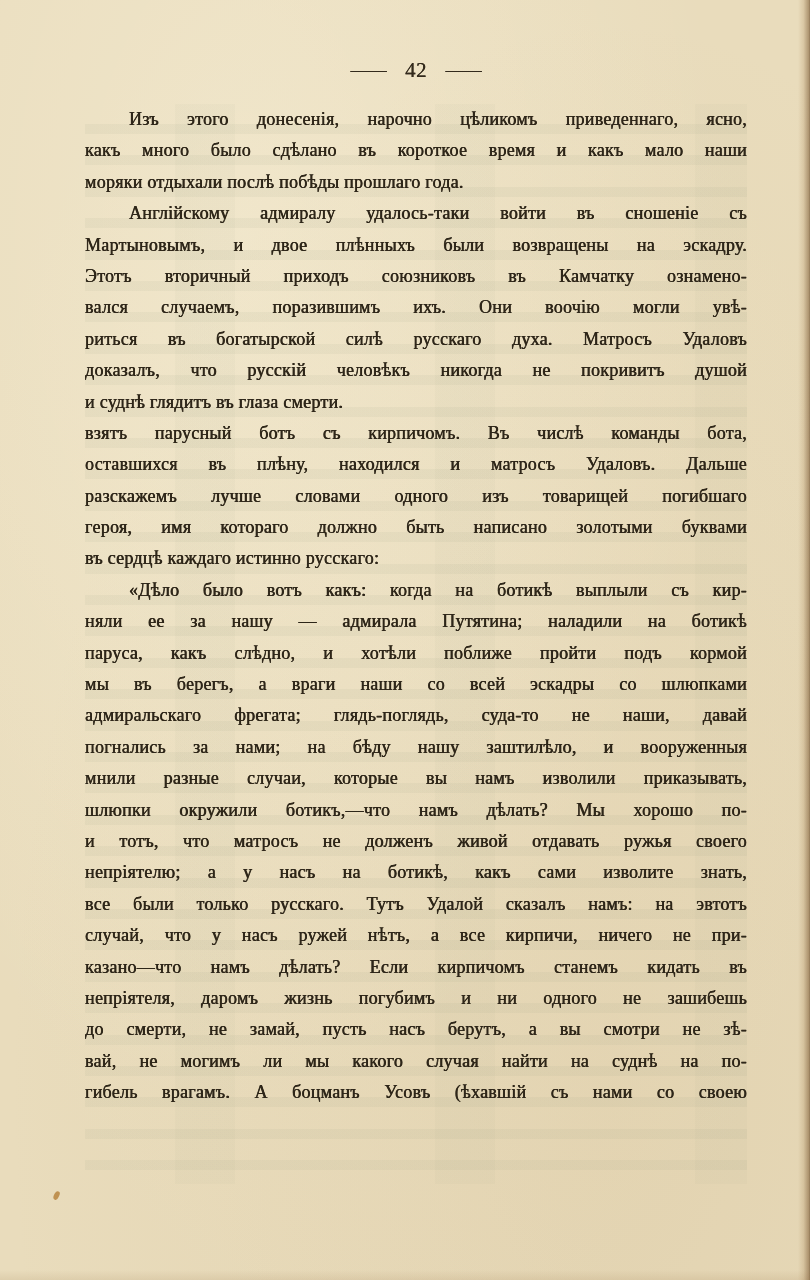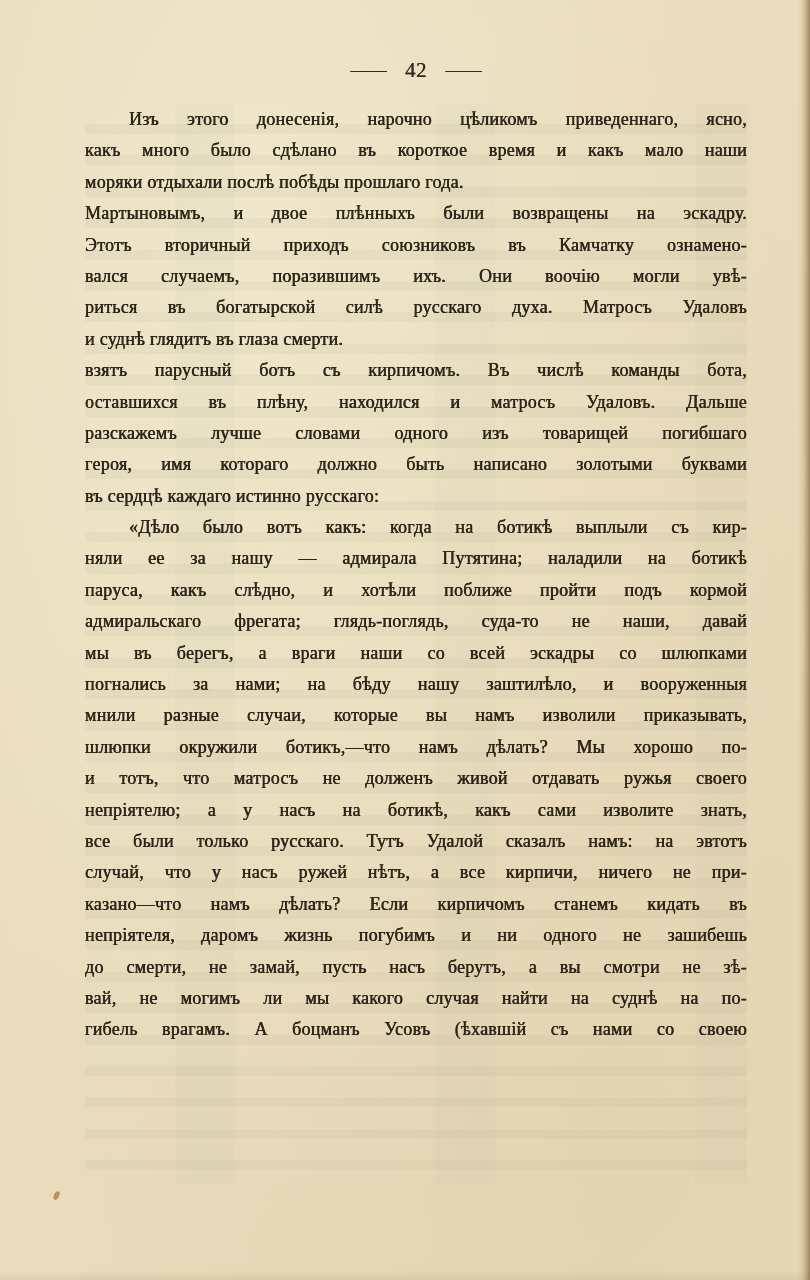--- a/index.html
+++ b/index.html
@@ -102,39 +102,41 @@
     <span class="dash">—</span>
   </div>
 
   <div class="body-text">
       <div class="paragraph">
         <div class="line indent">Изъ этого донесенія, нарочно цѣликомъ приведеннаго, ясно,</div>
         <div class="line">какъ много было сдѣлано въ короткое время и какъ мало наши</div>
         <div class="line end">моряки отдыхали послѣ побѣды прошлаго года.</div>
       </div>
       <div class="paragraph">
+        <div class="line indent">Англійскому адмиралу удалось-таки войти въ сношеніе съ</div>
         <div class="line">Мартыновымъ, и двое плѣнныхъ были возвращены на эскадру.</div>
         <div class="line">Этотъ вторичный приходъ союзниковъ въ Камчатку ознамено-</div>
         <div class="line">вался случаемъ, поразившимъ ихъ. Они воочію могли увѣ-</div>
         <div class="line">риться въ богатырской силѣ русскаго духа. Матросъ Удаловъ</div>
+        <div class="line">доказалъ, что русскій человѣкъ никогда не покривитъ душой</div>
         <div class="line end">и суднѣ глядитъ въ глаза смерти.</div>
       </div>
       <div class="paragraph">
         <div class="line">взятъ парусный ботъ съ кирпичомъ. Въ числѣ команды бота,</div>
         <div class="line">оставшихся въ плѣну, находился и матросъ Удаловъ. Дальше</div>
         <div class="line">разскажемъ лучше словами одного изъ товарищей погибшаго</div>
         <div class="line">героя, имя котораго должно быть написано золотыми буквами</div>
         <div class="line end">въ сердцѣ каждаго истинно русскаго:</div>
       </div>
       <div class="paragraph">
         <div class="line indent">«Дѣло было вотъ какъ: когда на ботикѣ выплыли съ кир-</div>
         <div class="line">няли ее за нашу — адмирала Путятина; наладили на ботикѣ</div>
         <div class="line">паруса, какъ слѣдно, и хотѣли поближе пройти подъ кормой</div>
+        <div class="line">мы въ берегъ, а враги наши со всей эскадры со шлюпками</div>
         <div class="line">адмиральскаго фрегата; глядь-поглядь, суда-то не наши, давай</div>
-        <div class="line">мы въ берегъ, а враги наши со всей эскадры со шлюпками</div>
         <div class="line">погнались за нами; на бѣду нашу заштилѣло, и вооруженныя</div>
         <div class="line">мнили разные случаи, которые вы намъ изволили приказывать,</div>
         <div class="line">шлюпки окружили ботикъ,—что намъ дѣлать? Мы хорошо по-</div>
         <div class="line">и тотъ, что матросъ не долженъ живой отдавать ружья своего</div>
         <div class="line">непріятелю; а у насъ на ботикѣ, какъ сами изволите знать,</div>
         <div class="line">все были только русскаго. Тутъ Удалой сказалъ намъ: на эвтотъ</div>
         <div class="line">случай, что у насъ ружей нѣтъ, а все кирпичи, ничего не при-</div>
         <div class="line">казано—что намъ дѣлать? Если кирпичомъ станемъ кидать въ</div>
         <div class="line">непріятеля, даромъ жизнь погубимъ и ни одного не зашибешь</div>
         <div class="line">до смерти, не замай, пусть насъ берутъ, а вы смотри не зѣ-</div>

